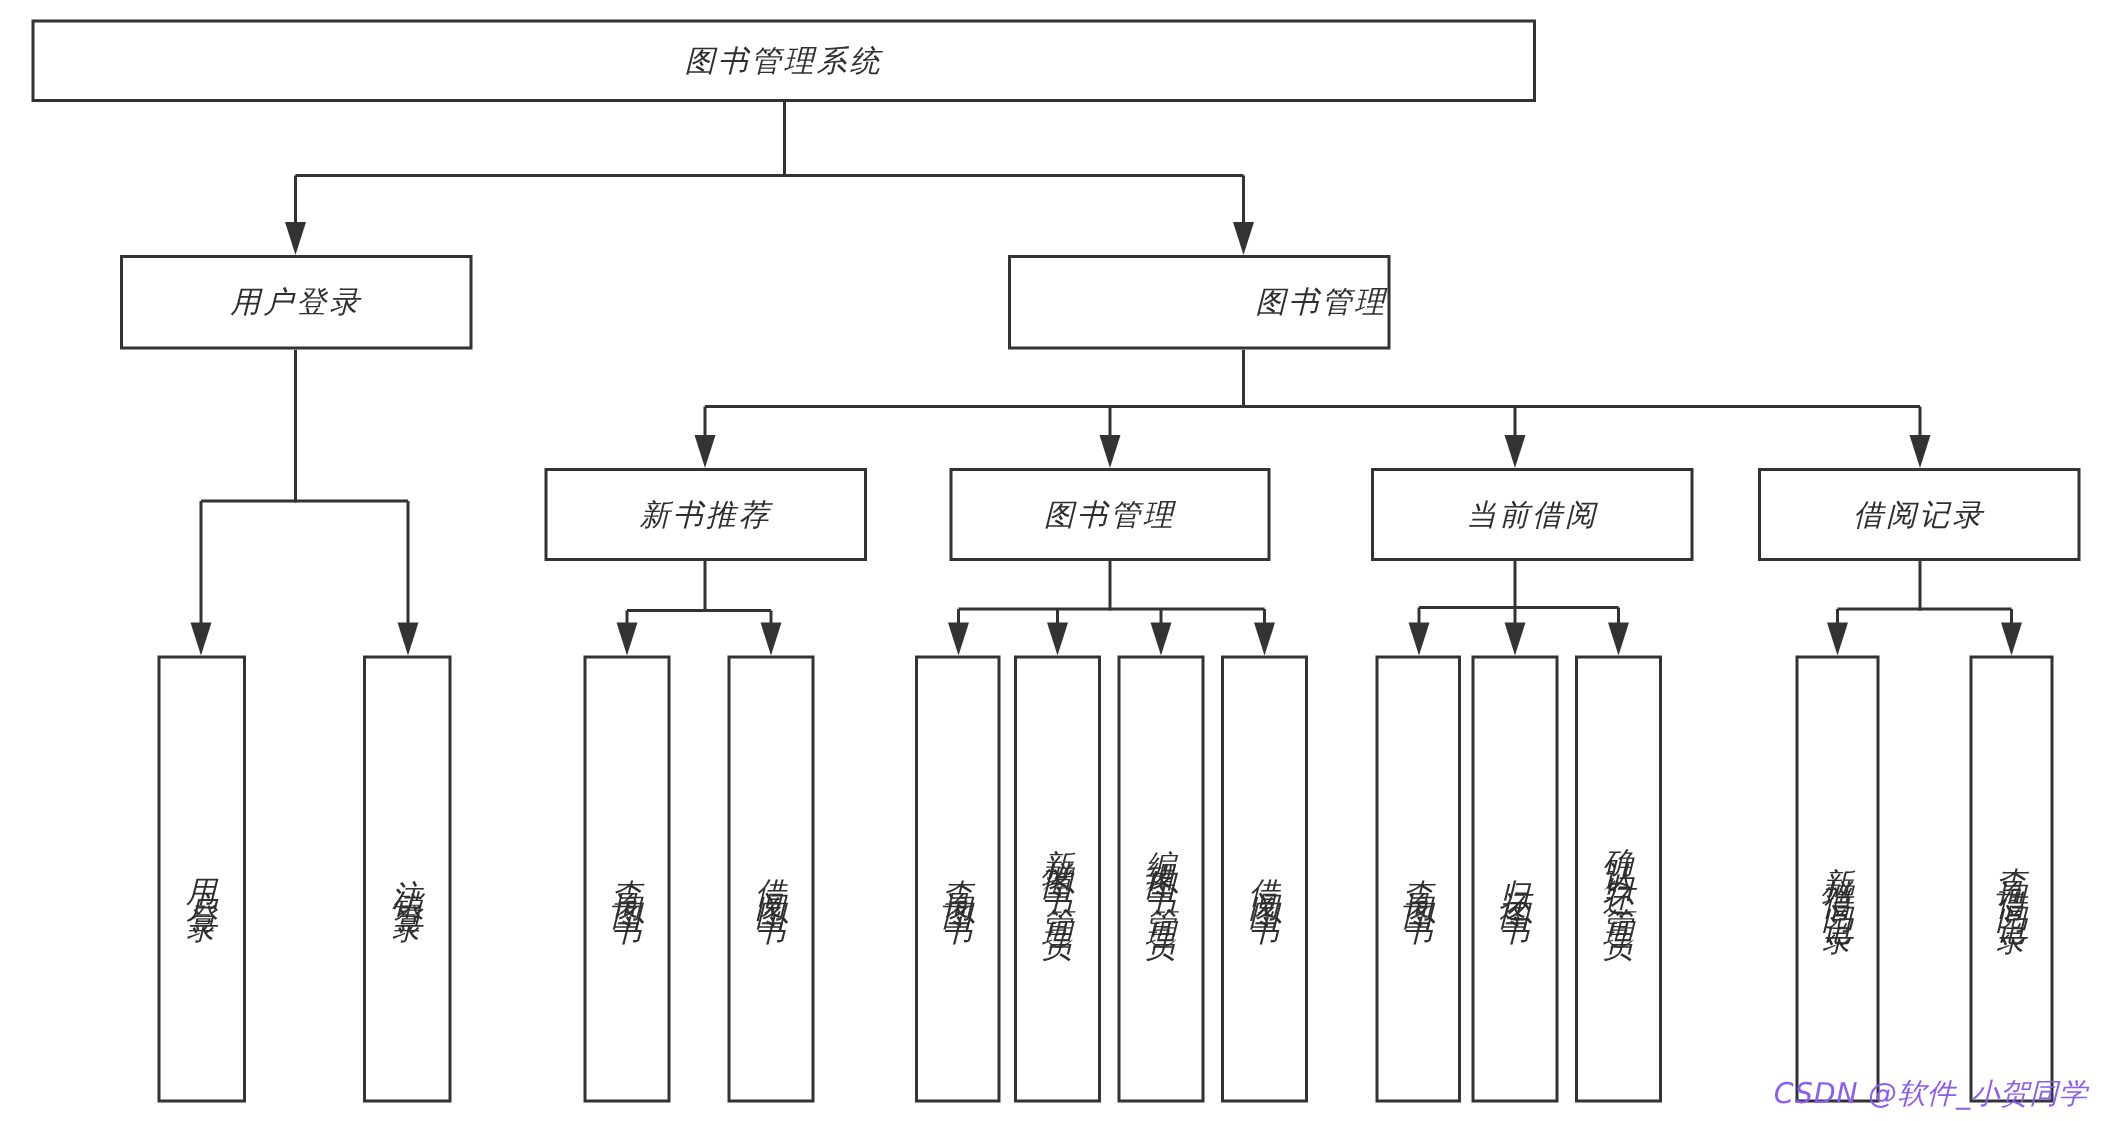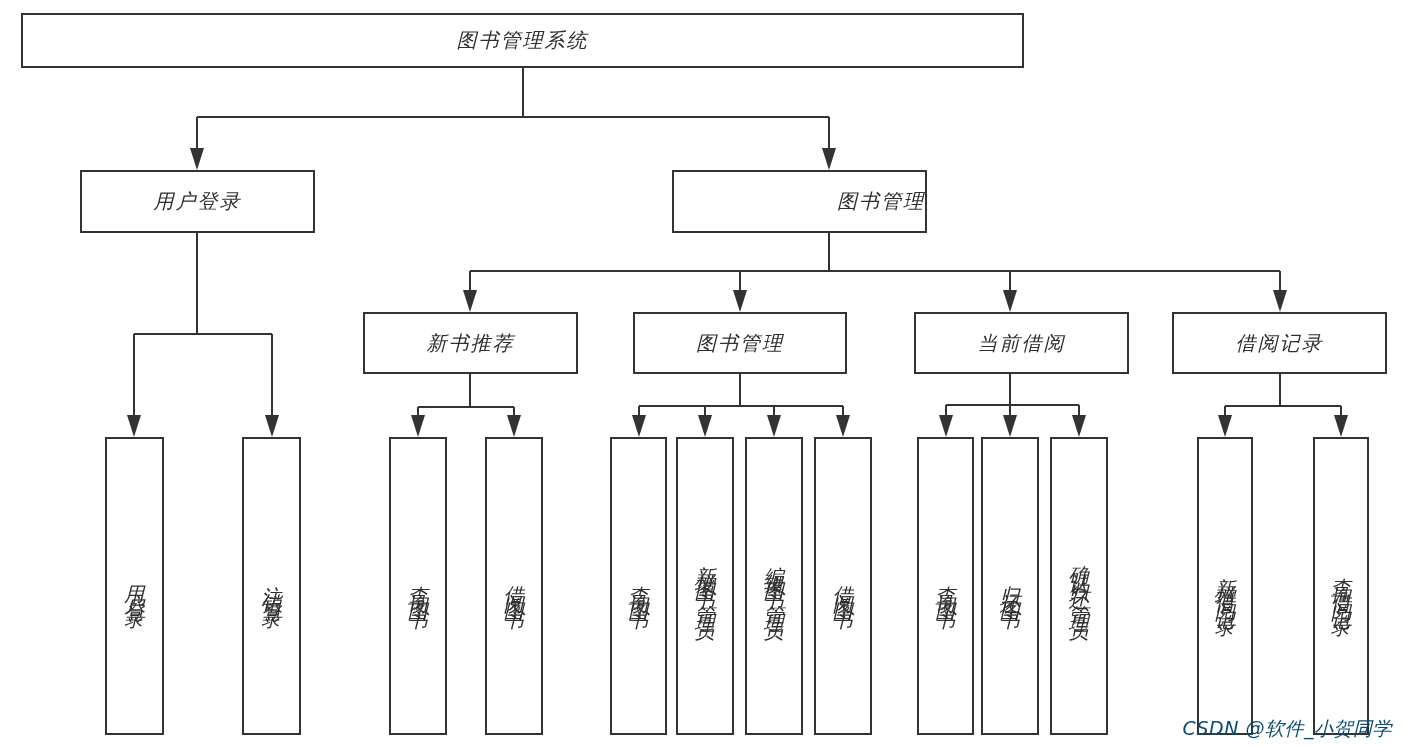--- a/index.html
+++ b/index.html
@@ -47,21 +47,21 @@
     font-size: 20px;
     letter-spacing: 8px;
     line-height: 1;
     max-height: 284px;
   }
   .watermark {
     position: absolute;
     top: 716px;
     right: 13px;
     font-size: 19px;
-    color: #0c4a6e;
+    color: #8b5cf6;
     letter-spacing: 0.5px;
     white-space: nowrap;
   }
 </style>
 </head>
 <body>
 
 <div class="canvas">
 
   <svg class="connectors" width="1405" height="747" viewBox="0 0 1405 747">

